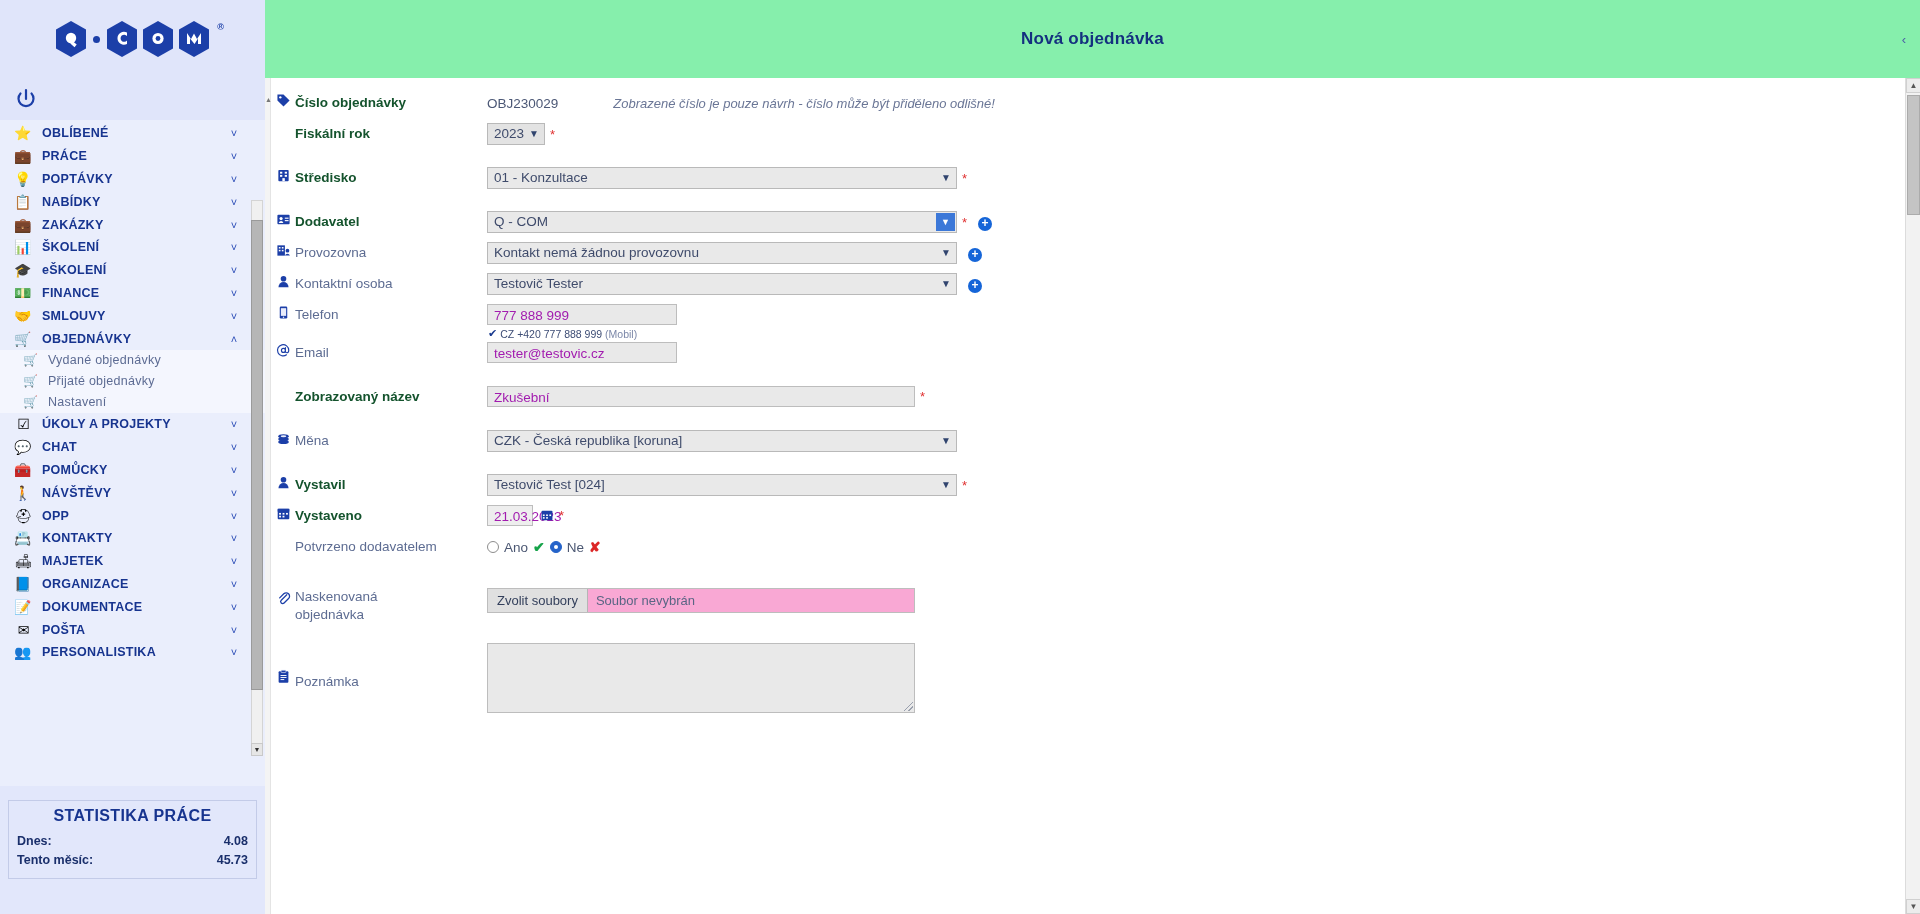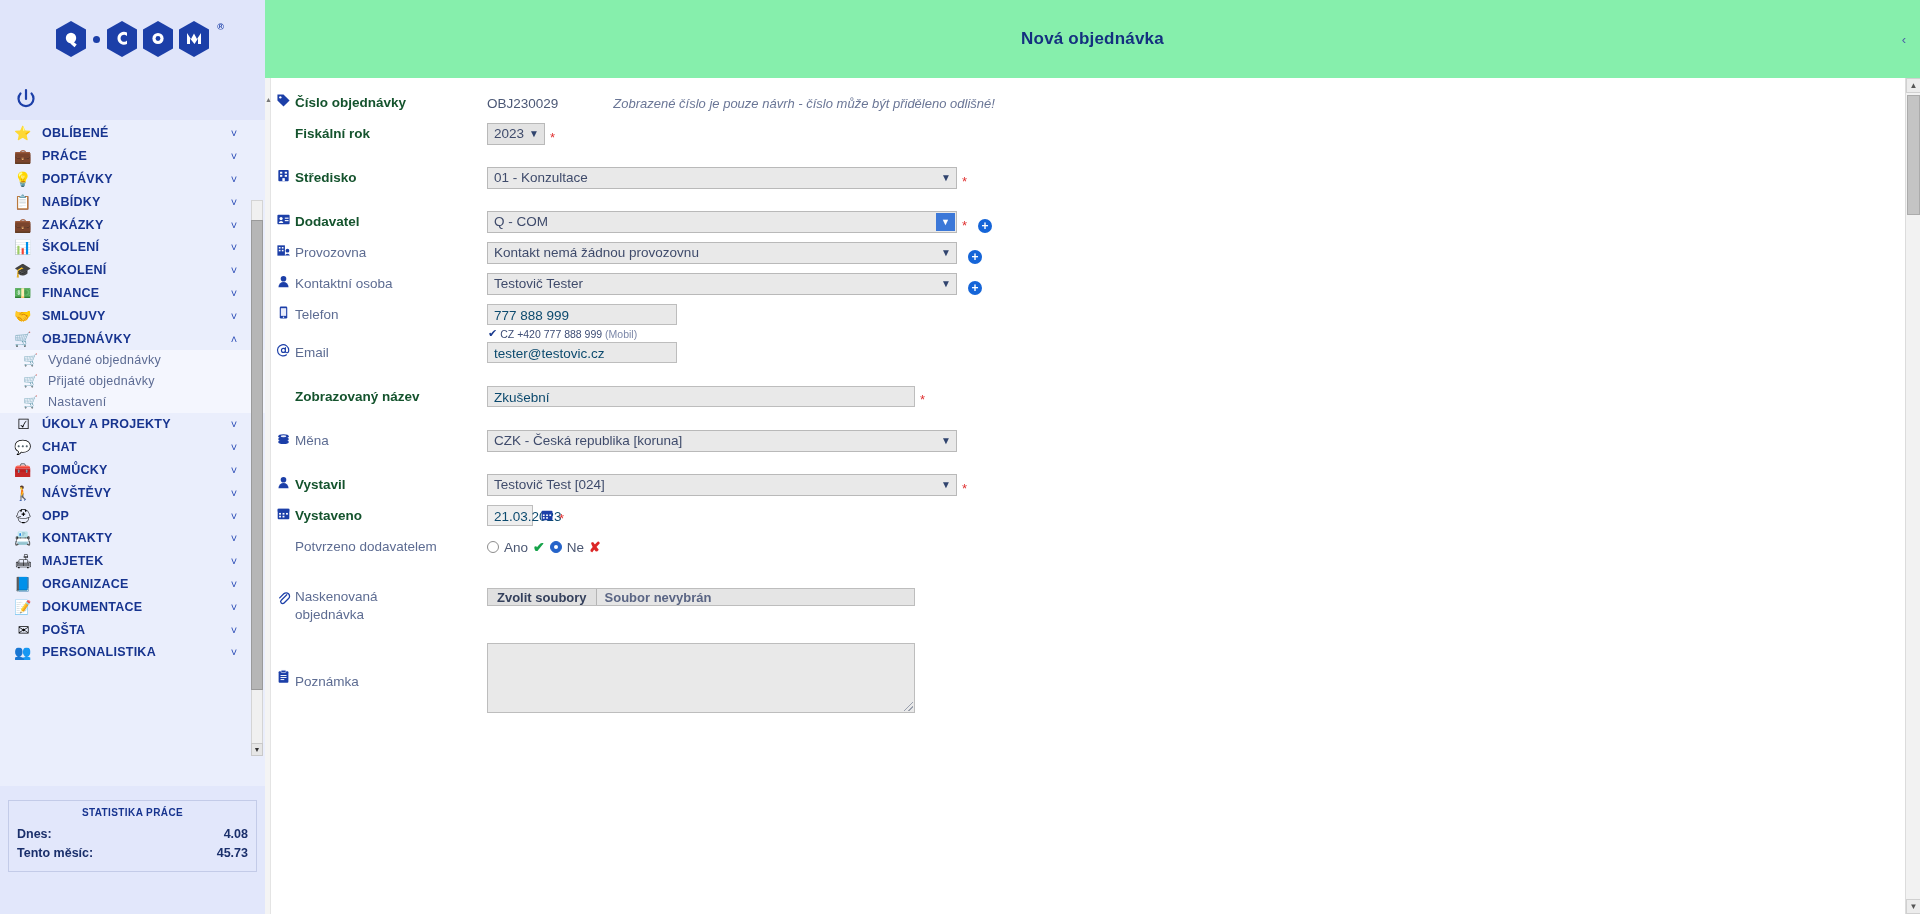--- a/index.html
+++ b/index.html
@@ -137,21 +137,21 @@
     padding: 14px 8px 8px 8px;
     height: 128px;
   }
   .stat-inner {
     border: 1px solid #c3cbe8;
     padding: 6px 8px 8px 8px;
     background: #e2e7fb;
   }
   .stat-title {
     text-align: center;
-    font-size: 10px;
+    font-size: 16px;
     font-weight: bold;
     color: #17348f;
     letter-spacing: 0.4px;
     margin-bottom: 7px;
   }
   .stat-row {
     display: flex;
     justify-content: space-between;
     font-size: 12.5px;
     font-weight: bold;
@@ -226,31 +226,31 @@
     padding-top: 2px;
     line-height: 18px;
   }
   .f-label.bold {
     font-weight: bold;
     color: #14532d;
   }
   .f-field {
     flex: 1 1 auto;
     display: flex;
-    align-items: flex-end;
+    align-items: center;
     position: relative;
   }
 
   
   .txtbox {
     height: 21px;
     background: #e9e9e9;
     border: 1px solid #bdbdbd;
     font-size: 13.5px;
-    color: #0c4a6e;
+    color: #a21caf;
     padding: 1px 6px 0 6px;
     line-height: 19px;
     font-family: "Liberation Sans", sans-serif;
   }
   .txtbox.w-lg { width: 428px; }
   .txtbox.w-sm { width: 190px; }
   .txtbox.w-date { width: 46px; background: #eeeeee; }
 
   .selbox {
     height: 22px;
@@ -364,24 +364,23 @@
     width: 4px; height: 4px;
     border-radius: 50%;
     background: #ffffff;
   }
   .mark-yes { color: #16a34a; font-weight: bold; font-size: 14px; }
   .mark-no { color: #dc2626; font-weight: bold; font-size: 14px; }
 
   .file-row {
     display: flex;
     width: 428px;
-    height: 18px;
+    height: 25px;
     border: 1px solid #bdbdbd;
-    background: #e5e5e5;
-    font-weight: bold;
+    background: #f9a8d4;
   }
   .file-btn {
     background: #e0e0e0;
     border-right: 1px solid #b5b5b5;
     font-size: 13px;
     color: #34405c;
     padding: 0 9px;
     display: flex; align-items: center;
     cursor: pointer;
     white-space: nowrap;

